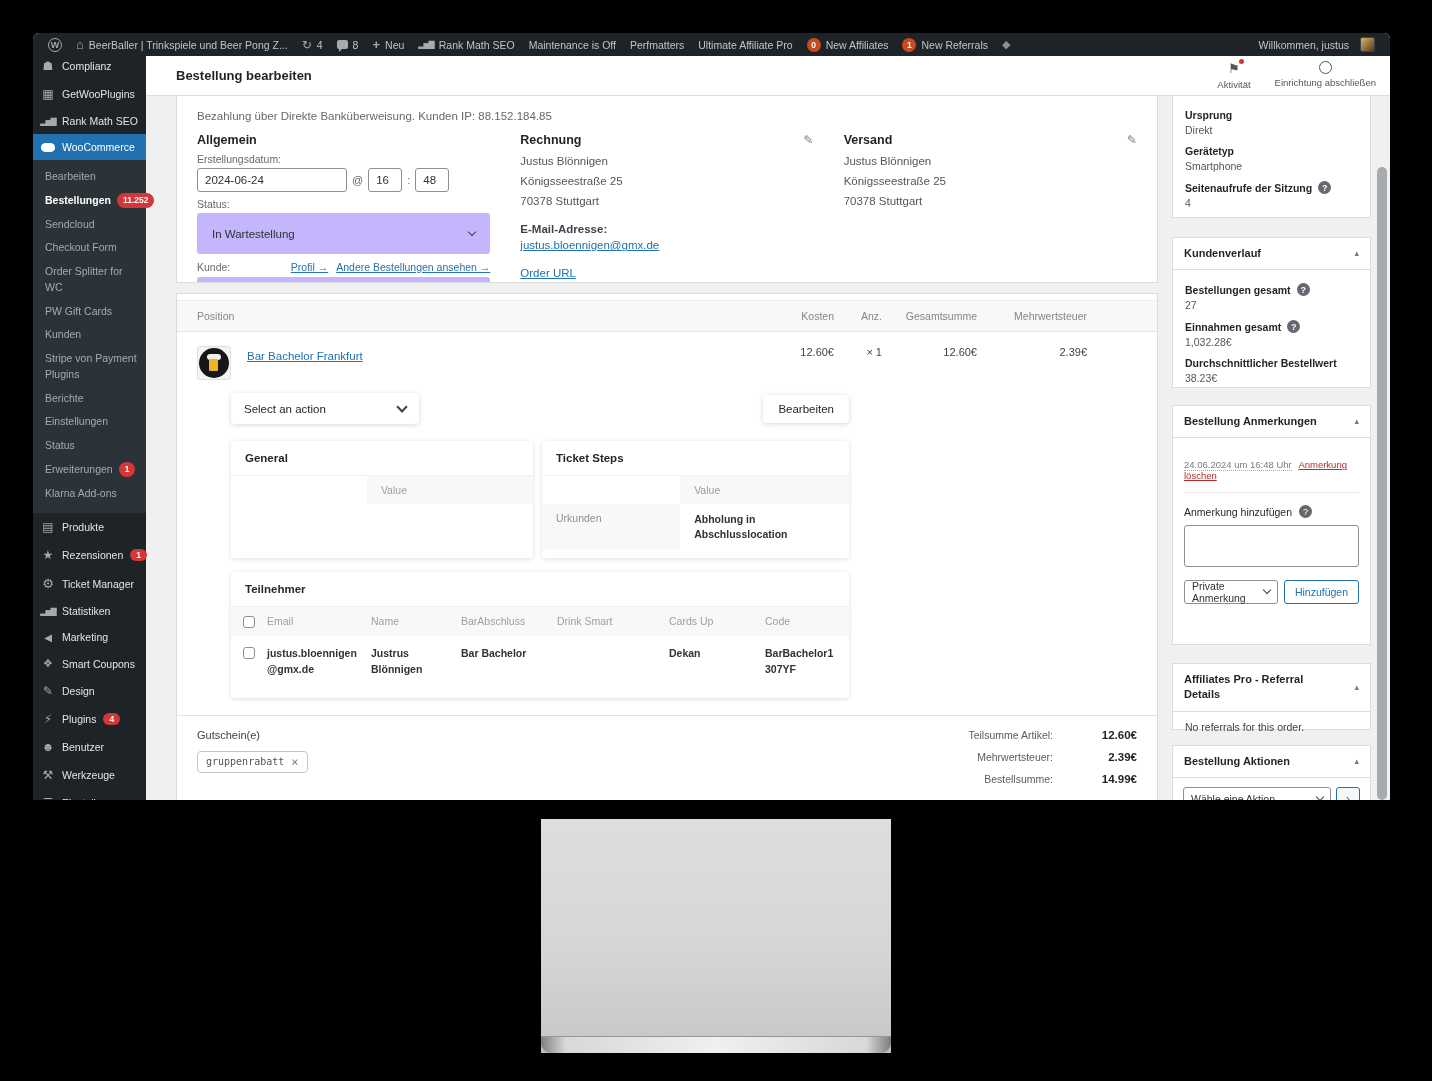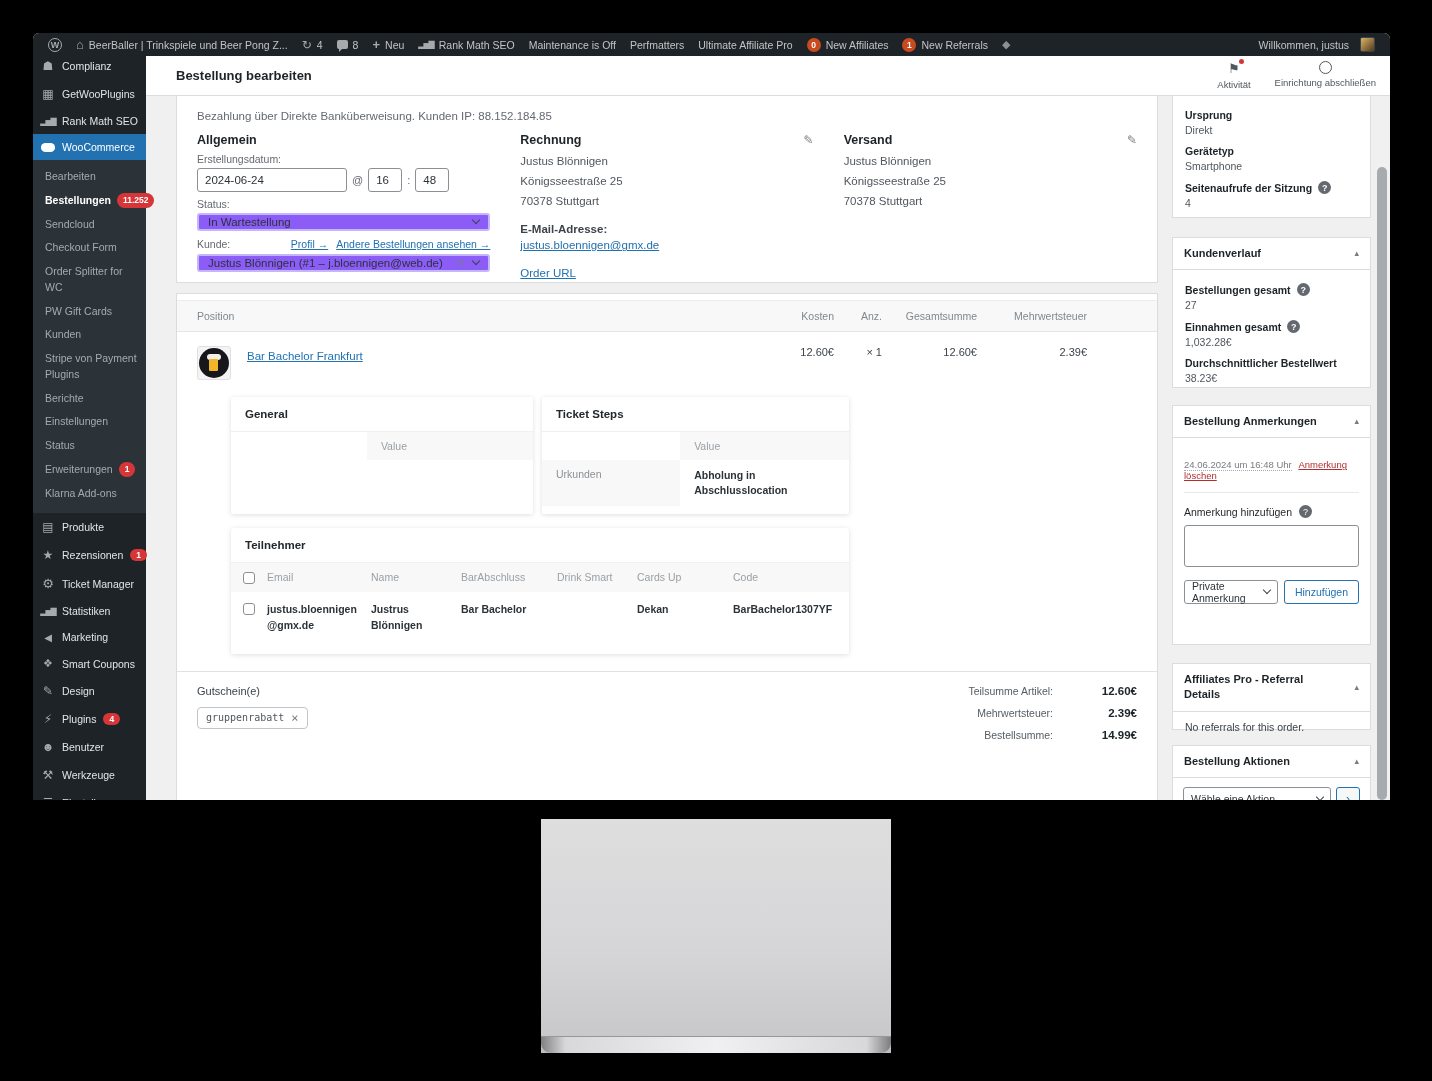--- a/index.html
+++ b/index.html
@@ -94,22 +94,22 @@
   .main-panel { left:30px; top:-1px; width:982px; height:188px; padding:14px 20px 0; overflow:hidden; }
   .pay-line { font-size:11.5px; color:#646970; }
   .cols { display:flex; gap:30px; margin-top:9px; }
   .col { flex:1; min-width:0; }
   h3.sec { font-size:12.5px; font-weight:bold; color:#1d2327; margin:2px 0 6px;
     display:flex; justify-content:space-between; align-items:center; }
   .fld-label { font-size:10.5px; color:#646970; margin:6px 0 3px; }
   input.txt { border:1px solid #8c8f94; border-radius:3px; padding:3px 7px; font-size:11.5px;
     color:#2c3338; height:24px; background:#fff; font-family:inherit; }
   .date-row { display:flex; align-items:center; gap:5px; font-size:11px; color:#646970; }
-  .sel { border:2px solid #c4b5fd; border-radius:3px; height:18px; display:flex; align-items:center;
-    justify-content:space-between; padding:0 9px; background:#8b5cf6; font-size:11.5px; color:#2c3338; cursor:pointer; }
+  .sel { border:6px solid #c4b5fd; border-radius:3px; height:41px; display:flex; align-items:center;
+    justify-content:space-between; padding:0 9px; background:#c4b5fd; font-size:11.5px; color:#2c3338; cursor:pointer; }
   .kunde-row { display:flex; justify-content:space-between; align-items:baseline; margin-top:7px; }
   .mini-links { display:flex; gap:8px; font-size:10.5px; }
   a.lnk { color:#2271b1; text-decoration:underline; cursor:pointer; }
   .addr { font-size:11.5px; color:#50575e; line-height:1.55; margin-top:2px; }
   .addr-label { font-size:11.5px; color:#3c434a; font-weight:bold; margin-top:13px; }
   .mt14 { margin-top:14px; display:inline-block; }
 
   
   .items-panel { left:30px; top:197px; width:982px; padding:6px 0 0; height:560px; }
   .items-head { display:flex; align-items:center; background:#f8f8f8; border-top:1px solid #ededed;
@@ -147,21 +147,21 @@
   .kv.dt .k { background:#f8f8f8; color:#8b9196; }
   .kv.dt .v { font-weight:bold; color:#2c3338; line-height:1.45; }
   .mb-tn { width:618px; margin-top:14px; }
   .tn-row { display:flex; font-size:10.5px; align-items:flex-start; }
   .tn-row.hd { background:#f8f8f8; color:#9aa0a5; padding:8px 0; }
   .tn-row.dt { padding:10px 0 12px; color:#2c3338; font-weight:bold; line-height:1.5; }
   .t-cb { width:36px; display:flex; justify-content:center; padding-top:1px; }
   .t-email { width:104px; word-break:break-all; padding-right:8px; }
   .t-name { width:90px; padding-right:8px; }
   .t-bar { width:96px; padding-right:8px; }
-  .t-drink { width:80px; padding-right:8px; }
+  .t-drink { width:112px; padding-right:8px; }
   .t-dress { width:96px; padding-right:8px; }
   .t-code { flex:1; word-break:break-all; padding-right:10px; }
   .cb { width:12px; height:12px; border:1px solid #8c8f94; border-radius:3px; background:#fff; display:inline-block; cursor:pointer; }
 
   .coupon-sec { margin-top:17px; border-top:1px solid #e2e2e2; padding:13px 20px 8px; display:flex; justify-content:space-between; }
   .g-label { font-size:11px; color:#3c434a; }
   .chip { display:inline-flex; align-items:center; gap:7px; border:1px solid #c3c4c7; border-radius:4px;
     padding:3px 8px; margin-top:10px; background:#fff; font-family:"DejaVu Sans Mono",monospace;
     font-size:10px; color:#50575e; cursor:pointer; }
   .totals { width:300px; }
@@ -476,20 +476,27 @@
                 <a class="item-link">Bar Bachelor Frankfurt</a>
               </span>
               <span class="c-cost">12.60€</span>
               <span class="c-qty">× 1</span>
               <span class="c-total">12.60€</span>
               <span class="c-tax">2.39€</span>
               <span class="c-sp"></span>
             </div>
 
             <div class="item-meta">
+              <div class="controls">
+                <div class="action-sel">
+                  <span>Select an action</span>
+                  <span class="chev big"></span>
+                </div>
+                <button class="btn-plain">Bearbeiten</button>
+              </div>
 
               <div class="meta-row">
                 <div class="meta-box mb-general">
                   <h4>General</h4>
                   <div class="kv hd">
                       <span class="k"></span>
                       <span class="v">Value</span>
                     </div>
                 </div>
                 <div class="meta-box mb-steps">

